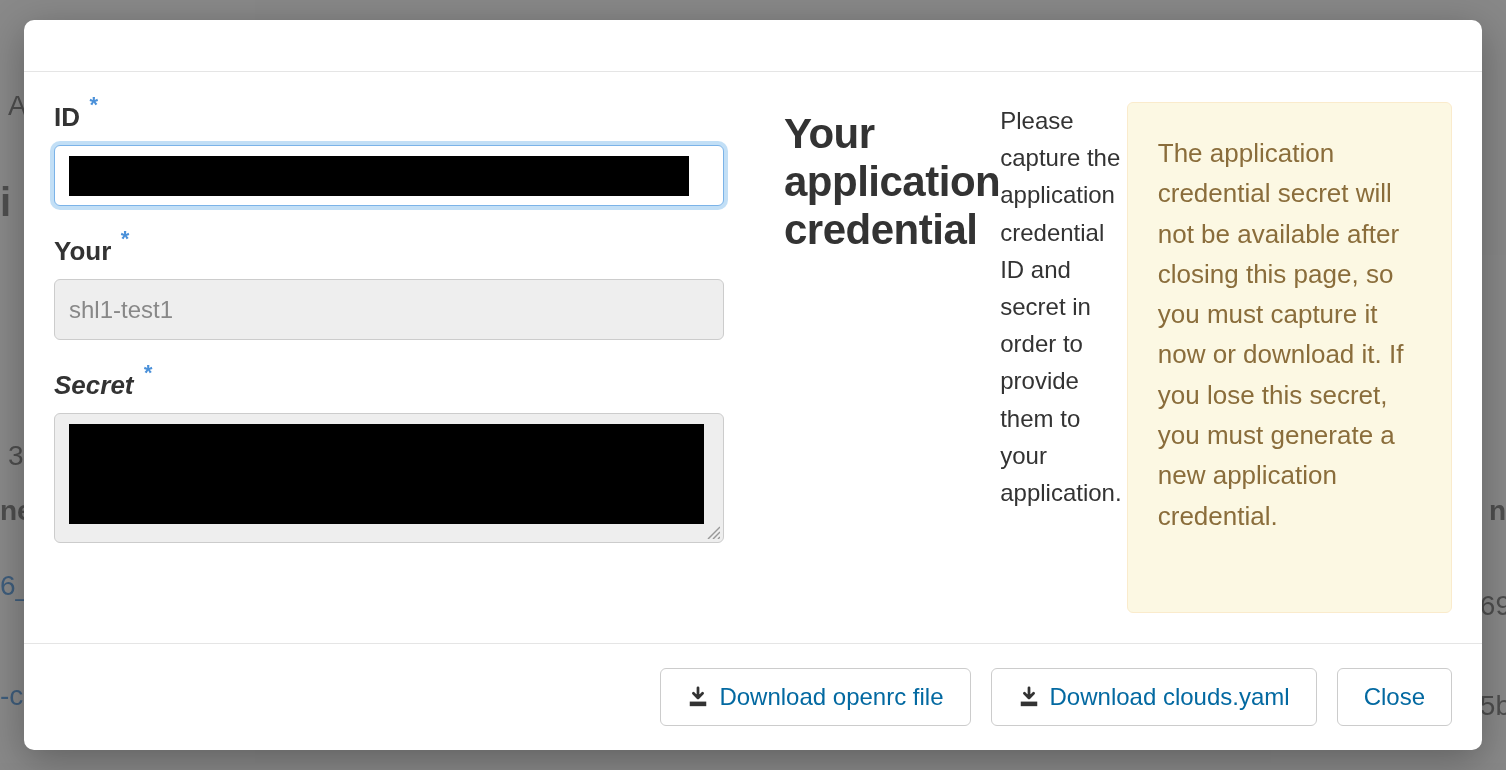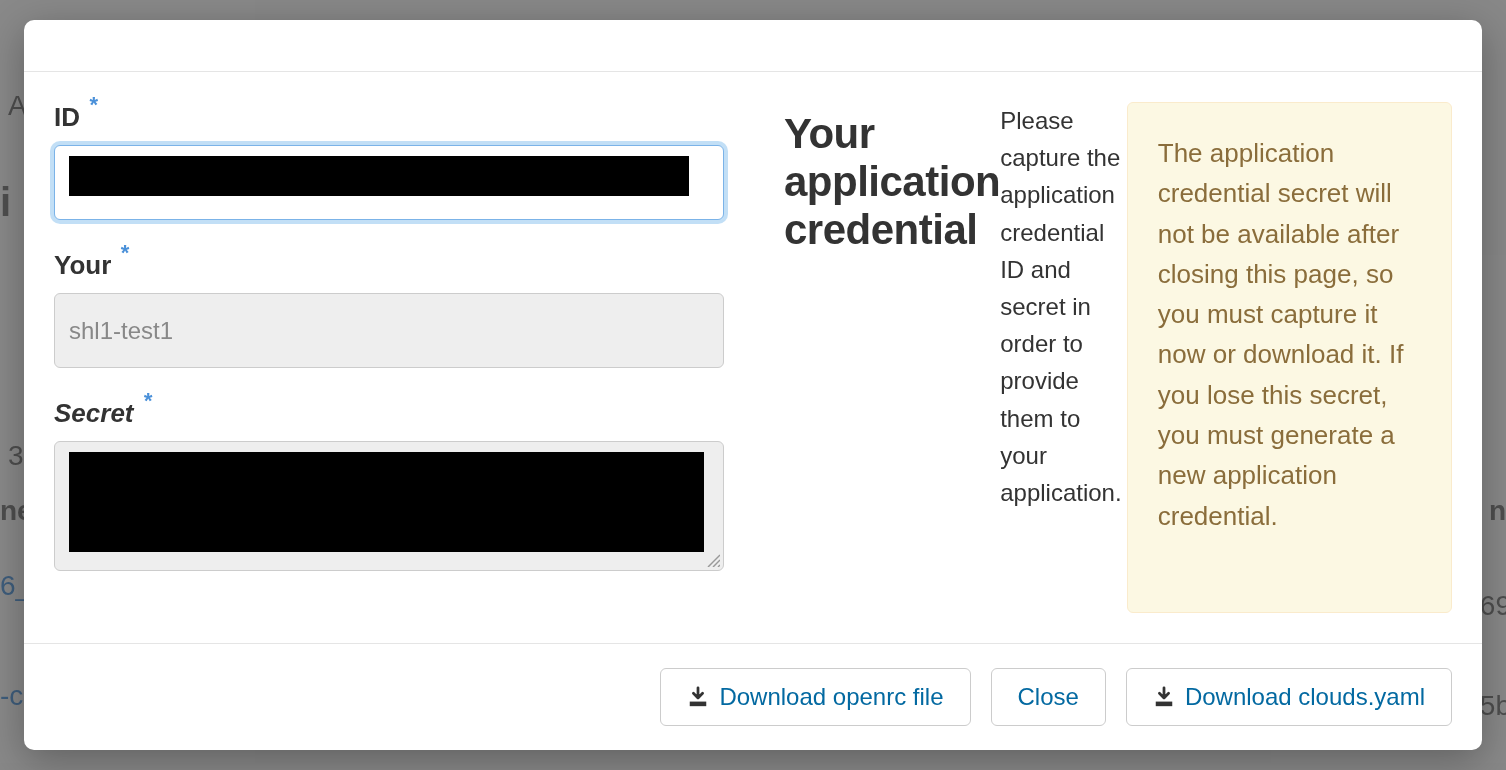--- a/index.html
+++ b/index.html
@@ -83,21 +83,21 @@
     .required-star {
       color: #4a90d9;
       font-size: 22px;
       position: absolute;
       top: -10px;
       right: -18px;
       font-weight: bold;
     }
     .form-input {
       width: 100%;
-      height: 75px;
+      height: 61px;
       border: 1px solid #ccc;
       border-radius: 6px;
       padding: 8px 14px;
       font-size: 24px;
       color: #555;
       background: #fff;
     }
     .form-input.focused {
       border: 1px solid #7bb3e8;
       outline: none;
@@ -256,23 +256,23 @@
 
   <div class="modal-footer">
     <button class="btn">
       <svg class="download-icon" viewBox="0 0 24 24" fill="#333">
         <path d="M12 2 L12 13 M12 13 L7 8 M12 13 L17 8" stroke="#333" stroke-width="3" fill="none" stroke-linecap="round" stroke-linejoin="round"></path>
         <rect x="3" y="17" width="18" height="5" fill="#333"></rect>
       </svg>
       <span>Download openrc file</span>
     </button>
     <button class="btn">
-      <span>Close</span>
-    </button>
-    <button class="btn">
       <svg class="download-icon" viewBox="0 0 24 24" fill="#333">
         <path d="M12 2 L12 13 M12 13 L7 8 M12 13 L17 8" stroke="#333" stroke-width="3" fill="none" stroke-linecap="round" stroke-linejoin="round"></path>
         <rect x="3" y="17" width="18" height="5" fill="#333"></rect>
       </svg>
       <span>Download clouds.yaml</span>
     </button>
+    <button class="btn">
+      <span>Close</span>
+    </button>
   </div>
 </div>
 
 </body></html>

